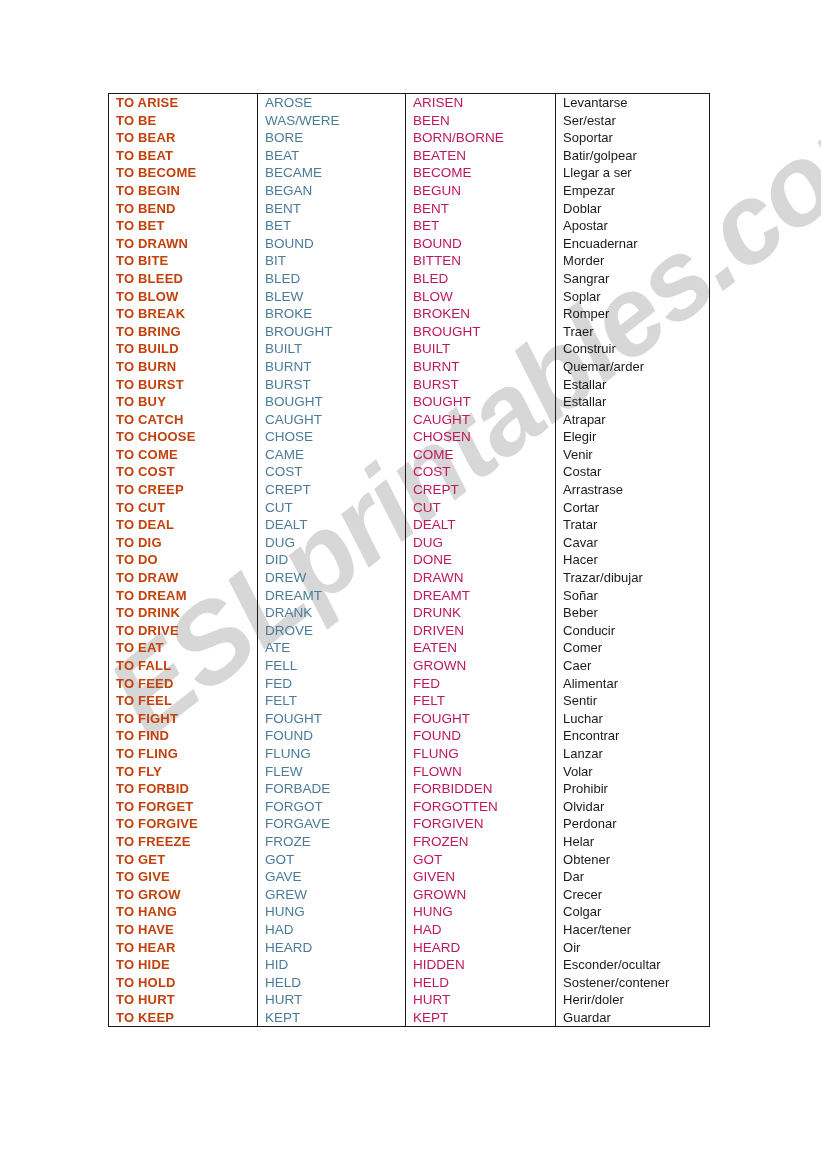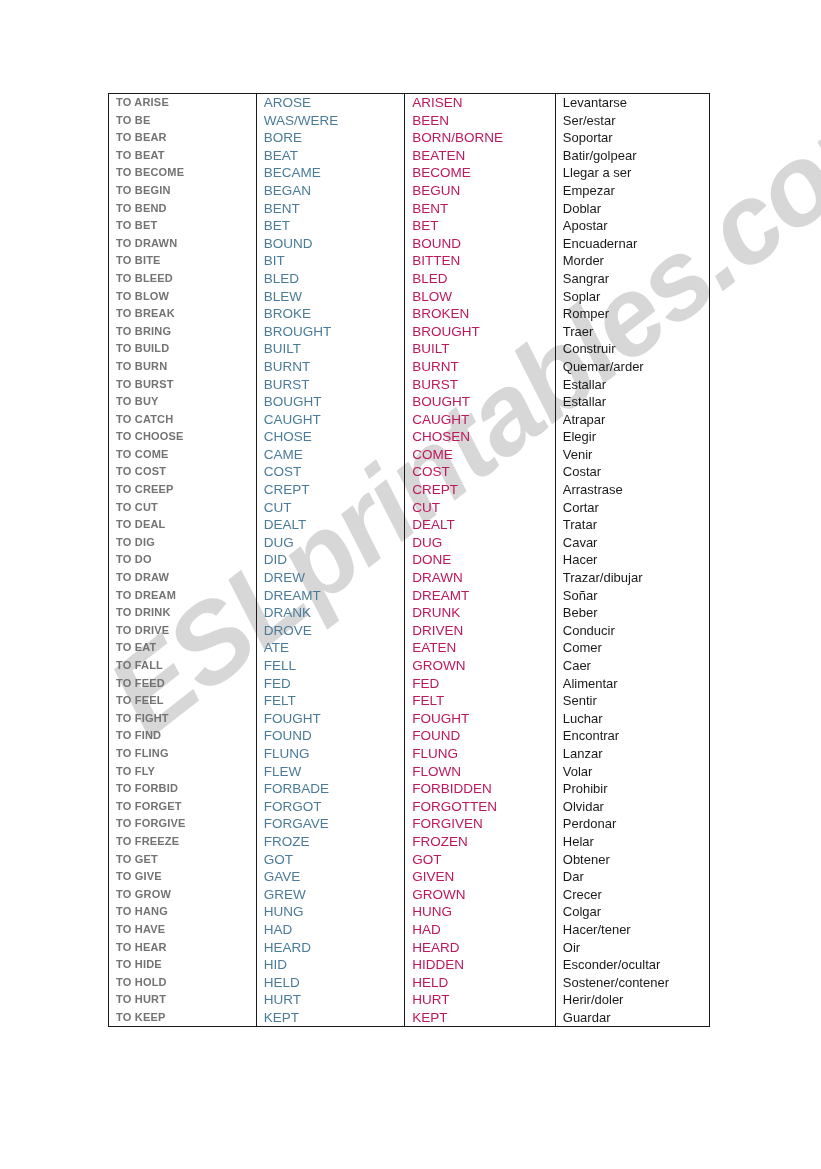--- a/index.html
+++ b/index.html
@@ -67,23 +67,23 @@
     line-height: 17.6px;
     vertical-align: middle;
     white-space: nowrap;
     overflow: hidden;
   }
   #verb-table tr td:first-child { border-left: none; }
   #verb-table tr td:last-child  { border-right: none; }
 
   .col-base {
     width: 150px;
-    font-size: 11px;
+    font-size: 13px;
     font-weight: bold;
-    color: #737373;
+    color: #c2410c;
     letter-spacing: 0.2px;
   }
   .col-past {
     width: 150px;
     font-size: 13.5px;
     font-weight: normal;
     color: #4a7c99;
   }
   .col-part {
     width: 150px;

